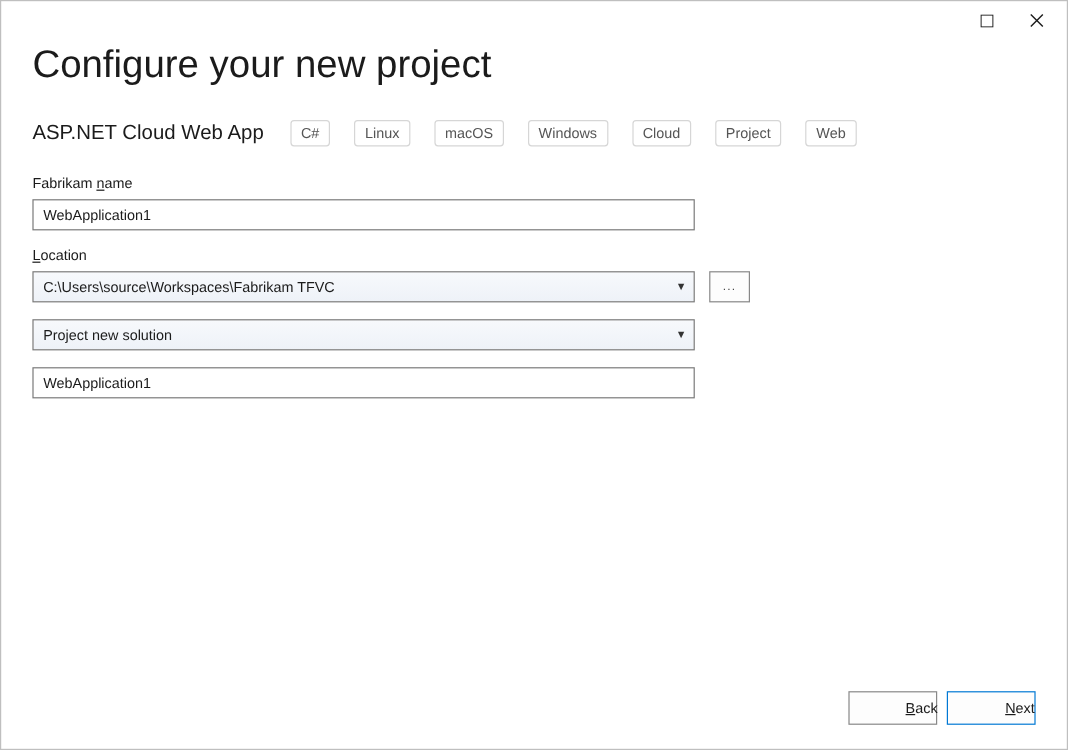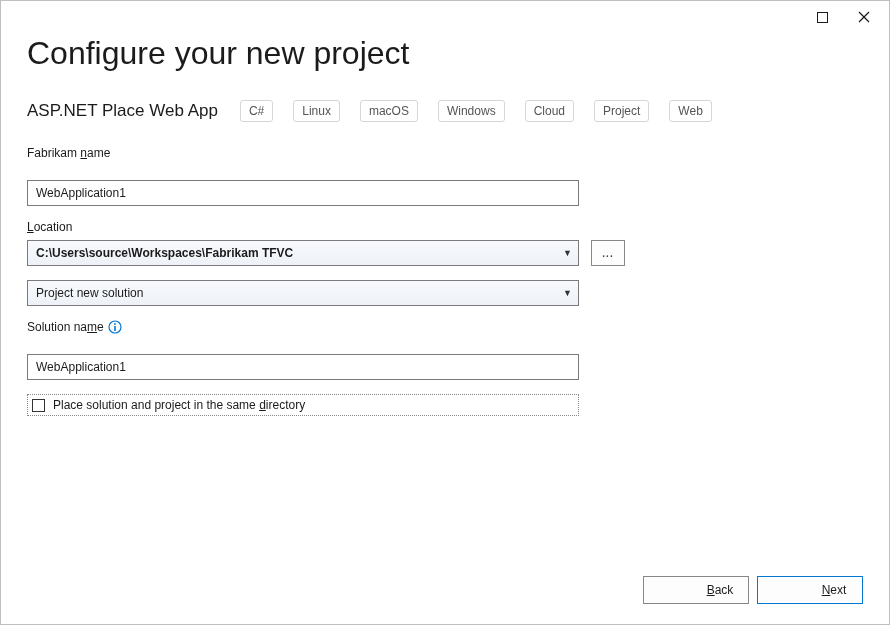--- a/index.html
+++ b/index.html
@@ -72,27 +72,25 @@
     .underline { text-decoration: underline; }
     .text-input {
       width: 552px;
       height: 26px;
       border: 1px solid #7a7a7a;
       padding: 0 8px;
       font-size: 12px;
       font-family: inherit;
       color: #1b1b1b;
       background: #fff;
-      margin-top: 14px;
     }
     .combo-row {
       display: flex;
       gap: 12px;
       align-items: center;
-      font-weight: bold;
     }
     .combo {
       width: 552px;
       height: 26px;
       border: 1px solid #7a7a7a;
       background: linear-gradient(#f7f9fc, #eef2f8);
       display: flex;
       align-items: center;
       justify-content: space-between;
       padding: 0 6px 0 8px;
@@ -130,21 +128,21 @@
     }
     .info-icon svg { display: block; }
     .footer {
       position: absolute;
       right: 26px;
       bottom: 20px;
       display: flex;
       gap: 8px;
     }
     .footer-btn {
-      width: 106px; height: 28px;
+      width: 74px; height: 28px;
       border: 1px solid #888;
       background: #fdfdfd;
       display: flex; align-items: center; justify-content: center;
       font-size: 12px;
       padding-left: 48px;
     }
     .footer-btn.primary {
       border: 1px solid #0078d4;
     }
   </style>
@@ -162,21 +160,21 @@
       <line x1="1" y1="1" x2="11" y2="11" stroke="#1b1b1b" stroke-width="1.2"></line>
       <line x1="11" y1="1" x2="1" y2="11" stroke="#1b1b1b" stroke-width="1.2"></line>
     </svg>
   </div>
 </div>
 
 <div class="content">
   <div class="h1">Configure your new project</div>
 
   <div class="subtitle-row">
-    <div class="subtitle">ASP.NET Place Web App</div>
+    <div class="subtitle">ASP.NET Cloud Web App</div>
     <div class="tags">
       <div class="tag">C#</div>
       <div class="tag">Linux</div>
       <div class="tag">macOS</div>
       <div class="tag">Windows</div>
       <div class="tag">Cloud</div>
       <div class="tag">Project</div>
       <div class="tag">Web</div>
     </div>
   </div>
@@ -202,39 +200,23 @@
   </div>
 
   <div class="field">
     <div class="combo">
       <span>Project new solution</span>
       <span class="chev">▼</span>
     </div>
   </div>
 
   <div class="field">
-    <div class="field-label">
-      <span><span>Solution na</span><span class="underline">m</span><span>e</span></span>
-      <span class="info-icon">
-        <svg width="14" height="14" viewBox="0 0 14 14">
-          <circle cx="7" cy="7" r="6" fill="none" stroke="#0078d4" stroke-width="1.2"></circle>
-          <circle cx="7" cy="4" r="0.9" fill="#0078d4"></circle>
-          <rect x="6.2" y="6" width="1.6" height="5" fill="#0078d4"></rect>
-        </svg>
-      </span>
-    </div>
     <input class="text-input" type="text" value="WebApplication1" style="">
   </div>
 
-  <div class="checkbox-row">
-    <div class="checkbox-box"></div>
-    <span>
-      <span>Place solution and project in the same </span><span class="underline">d</span><span>irectory</span>
-    </span>
-  </div>
 
 </div>
 
 <div class="footer">
   <div class="footer-btn">
     <span><span class="underline">B</span><span>ack</span></span>
   </div>
   <div class="footer-btn primary">
     <span><span class="underline">N</span><span>ext</span></span>
   </div>

